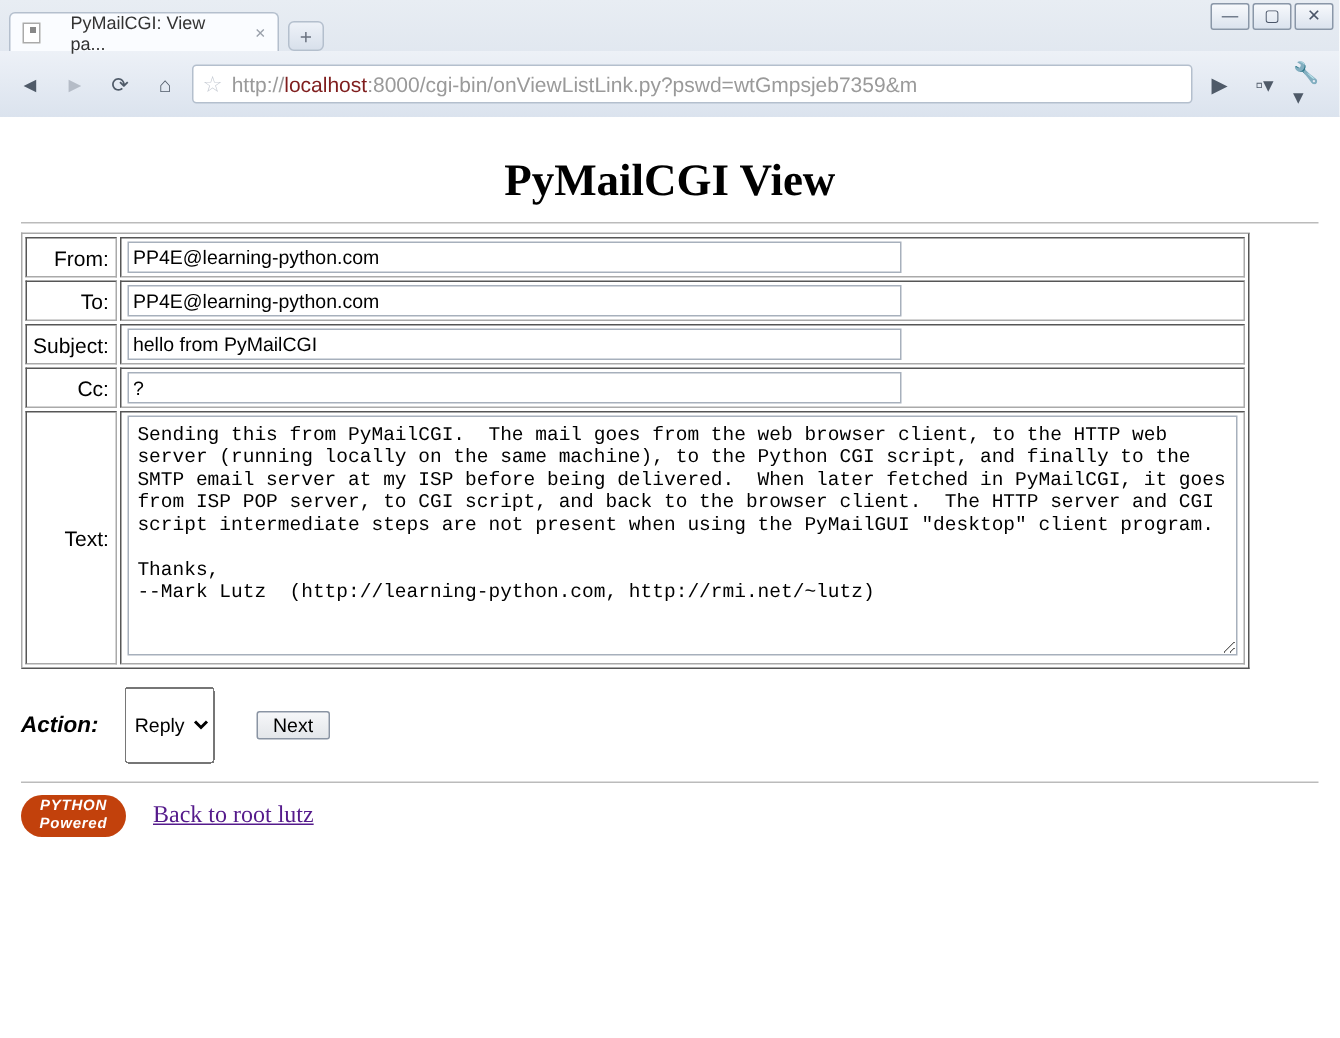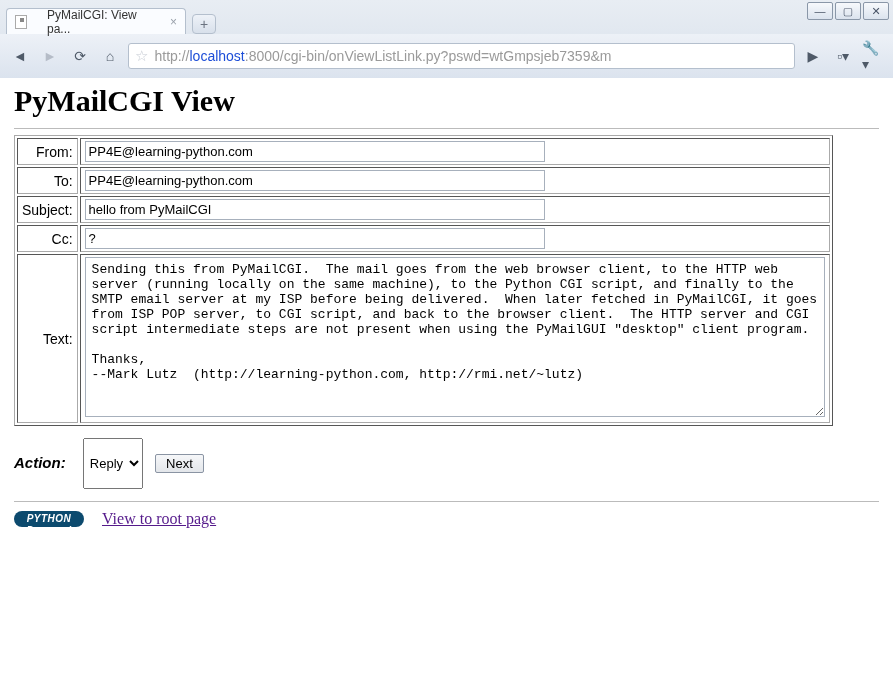--- a/index.html
+++ b/index.html
@@ -104,49 +104,49 @@
     border: 1px solid #b4bfcd;
     border-radius: 3px;
     padding: 3px 6px;
     font: 14px Arial, sans-serif;
     color: #888;
     height: 26px;
     overflow: hidden;
     white-space: nowrap;
   }
   .urlbar .star { color: #c7ccd4; font-size: 15px; }
-  .url-host { color: #1d4ed8; }
+  .url-host { color: #7f1d1d; }
   .url-rest { color: #9a9a9a; }
   
   .page {
     padding: 6px 14px 10px 14px;
     overflow: auto;
     height: calc(692px - 78px);
   }
-  h1 { font-size: 30px; margin: 0 0 10px 0; font-weight: bold; }
+  h1 { font-size: 30px; margin: 20px 0 10px 0; font-weight: bold; text-align: center; }
   hr { border: none; border-top: 1px solid #bbb; margin: 6px 0; }
   table.outer {
     border-collapse: separate;
     border-spacing: 2px;
     border: 1px outset #aaa;
   }
   table.outer > tbody > tr > td,
   table.outer > tbody > tr > th {
     border: 1px inset #aaa;
     padding: 2px 4px;
     font: 14px Arial, sans-serif;
   }
   table.outer th {
     text-align: right;
     font-weight: bold;
     white-space: nowrap;
     vertical-align: middle;
   }
   input.field {
-    width: 460px;
+    width: 516px;
     font: 13px Arial, sans-serif;
     padding: 2px 3px;
     border: 1px solid #a7b0bc;
   }
   textarea.body {
     width: 740px;
     height: 160px;
     font: 13px "Courier New", monospace;
     padding: 4px 6px;
     border: 1px solid #a7b0bc;
@@ -175,31 +175,31 @@
     font: 13px Arial;
     padding: 16px 2px;
     margin-left: 13px;
   }
   button.next {
     font: 13px Arial;
     padding: 1px 10px;
     background: linear-gradient(#f6f7f9,#e3e6ea);
     border: 1px solid #8a94a3;
     border-radius: 2px;
-    margin-left: 8px;
+    margin-left: 24px;
   }
   .footer {
     display: flex;
     align-items: center;
     gap: 18px;
     margin-top: 8px;
   }
   .py-badge {
-    width: 70px; height: 16px;
-    background: #0c4a6e;
+    width: 70px; height: 28px;
+    background: #c2410c;
     border-radius: 14px / 14px;
     color: #fff;
     font: italic bold 10px/12px Arial;
     text-align: center;
     padding-top: 2px;
     letter-spacing: 0.5px;
   }
   .footer a { color: #551A8B; text-decoration: underline; font: 16px "Times New Roman"; }
   .tb-right { display:flex; gap:6px; }
 </style>
@@ -280,15 +280,15 @@
     <button class="next">Next</button>
   </div>
 
   <hr>
 
   <div class="footer">
     <div class="py-badge">
       <div>PYTHON</div>
       <div>Powered</div>
     </div>
-    <a href="#">View to root page</a>
+    <a href="#">Back to root lutz</a>
   </div>
 </div>
 
 </body></html>

